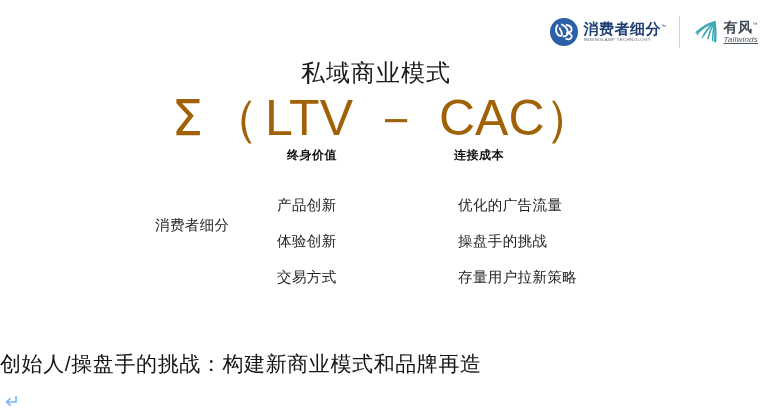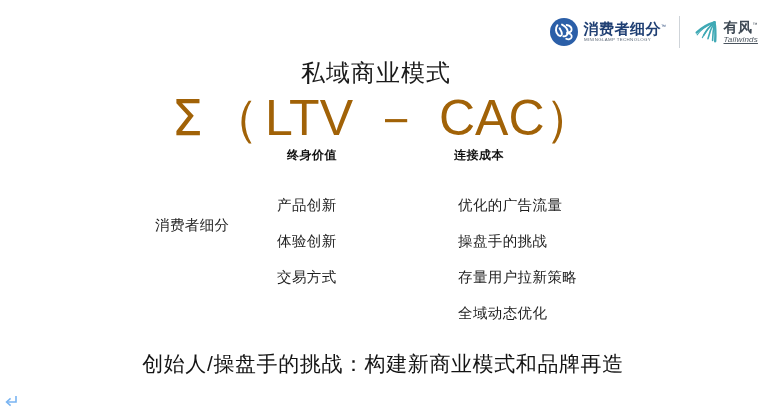--- a/index.html
+++ b/index.html
@@ -175,21 +175,21 @@
     line-height: 18px;
     letter-spacing: 0.4px;
   }
 
   
   .footer-line {
     position: absolute;
     top: 350px;
     left: 0;
     width: 766px;
-    text-align: center;
+    text-align: left;
     font-size: 21px;
     color: #141414;
     letter-spacing: 0.6px;
     white-space: nowrap;
   }
 
   
   .return-mark {
     position: absolute;
     left: 4px;
@@ -264,21 +264,20 @@
     <div class="col" id="col-ltv">
       <div class="col-item">产品创新</div>
       <div class="col-item">体验创新</div>
       <div class="col-item">交易方式</div>
     </div>
 
     <div class="col" id="col-cac">
       <div class="col-item">优化的广告流量</div>
       <div class="col-item">操盘手的挑战</div>
       <div class="col-item">存量用户拉新策略</div>
-      <div class="col-item">全域动态优化</div>
     </div>
 
   </div>
 
   <div class="footer-line">创始人/操盘手的挑战：构建新商业模式和品牌再造</div>
 
   <span class="return-mark">
     <svg viewBox="0 0 14 14" width="14" height="14" aria-hidden="true">
       <path d="M12 2 L12 8 L3 8" fill="none" stroke="#79b4f2" stroke-width="1.6"></path>
       <path d="M6 5 L2.6 8 L6 11" fill="none" stroke="#79b4f2" stroke-width="1.6" stroke-linecap="square"></path>

